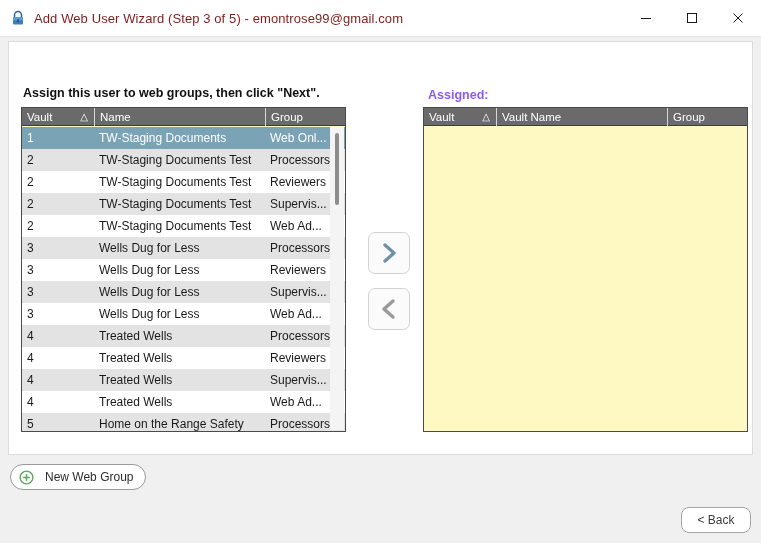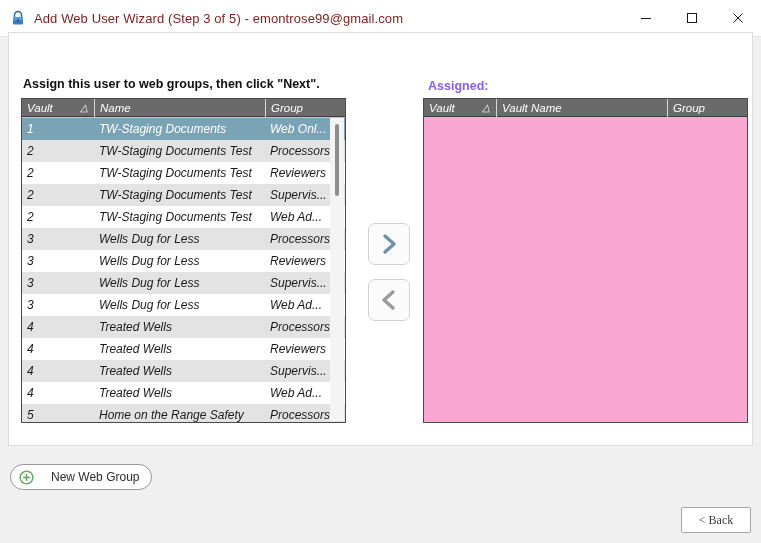--- a/index.html
+++ b/index.html
@@ -54,21 +54,21 @@
     background: transparent;
     border: none;
     padding: 0;
   }
   .win-btn svg { display: block; }
 
   
   .content-panel {
     position: absolute;
     left: 8px;
-    top: 32px;
+    top: 41px;
     width: 745px;
     height: 414px;
     background: #ffffff;
     border: 1px solid #dcdcdc;
     box-sizing: border-box;
   }
 
   .instruction {
     position: absolute;
     left: 14px;
@@ -87,25 +87,24 @@
     left: 419px;
     top: 46px;
     font-size: 12.5px;
     font-weight: bold;
     color: #8b5cf6;
   }
 
   
   .listbox {
     position: absolute;
-    background: #f9a8d4;
+    background: #fef9c3;
     border: 1px solid #4a4a4a;
     box-sizing: border-box;
     overflow: hidden;
-    font-style: italic;
   }
   .listbox.left  { left: 12px;  top: 65px; width: 325px; height: 325px; }
   .listbox.right { left: 414px; top: 65px; width: 325px; height: 325px; }
 
   .lb-header {
     display: flex;
     height: 18px;
     background: #6a6a6a;
     color: #ffffff;
     font-size: 11.5px;
@@ -205,43 +204,43 @@
     position: absolute;
     left: 10px;
     top: 464px;
     height: 26px;
     padding: 0 12px 0 8px;
     background: #ffffff;
     border: 1px solid #9a9a9a;
     border-radius: 13px;
     display: flex;
     align-items: center;
-    gap: 17px;
+    gap: 11px;
     font-size: 12px;
     color: #2d2d2d;
     box-sizing: border-box;
   }
   .plus-icon { width: 15px; height: 15px; display: block; flex: 0 0 auto; }
 
   .footer-buttons {
     position: absolute;
     right: 10px;
     top: 507px;
     display: flex;
     gap: 8px;
   }
   .fbtn {
     width: 70px;
     height: 26px;
     background: #ffffff;
     border: 1px solid #a6a6a6;
-    border-radius: 2px;
+    border-radius: 8px;
     font-size: 12px;
     color: #3b3b3b;
-    font-family: Liberation Serif, serif;
+    font-family: Liberation Sans, sans-serif;
     padding: 0;
   }
 
   .status-strip {
     position: absolute;
     left: 0;
     bottom: 0;
     width: 761px;
     height: 8px;
     overflow: hidden;

